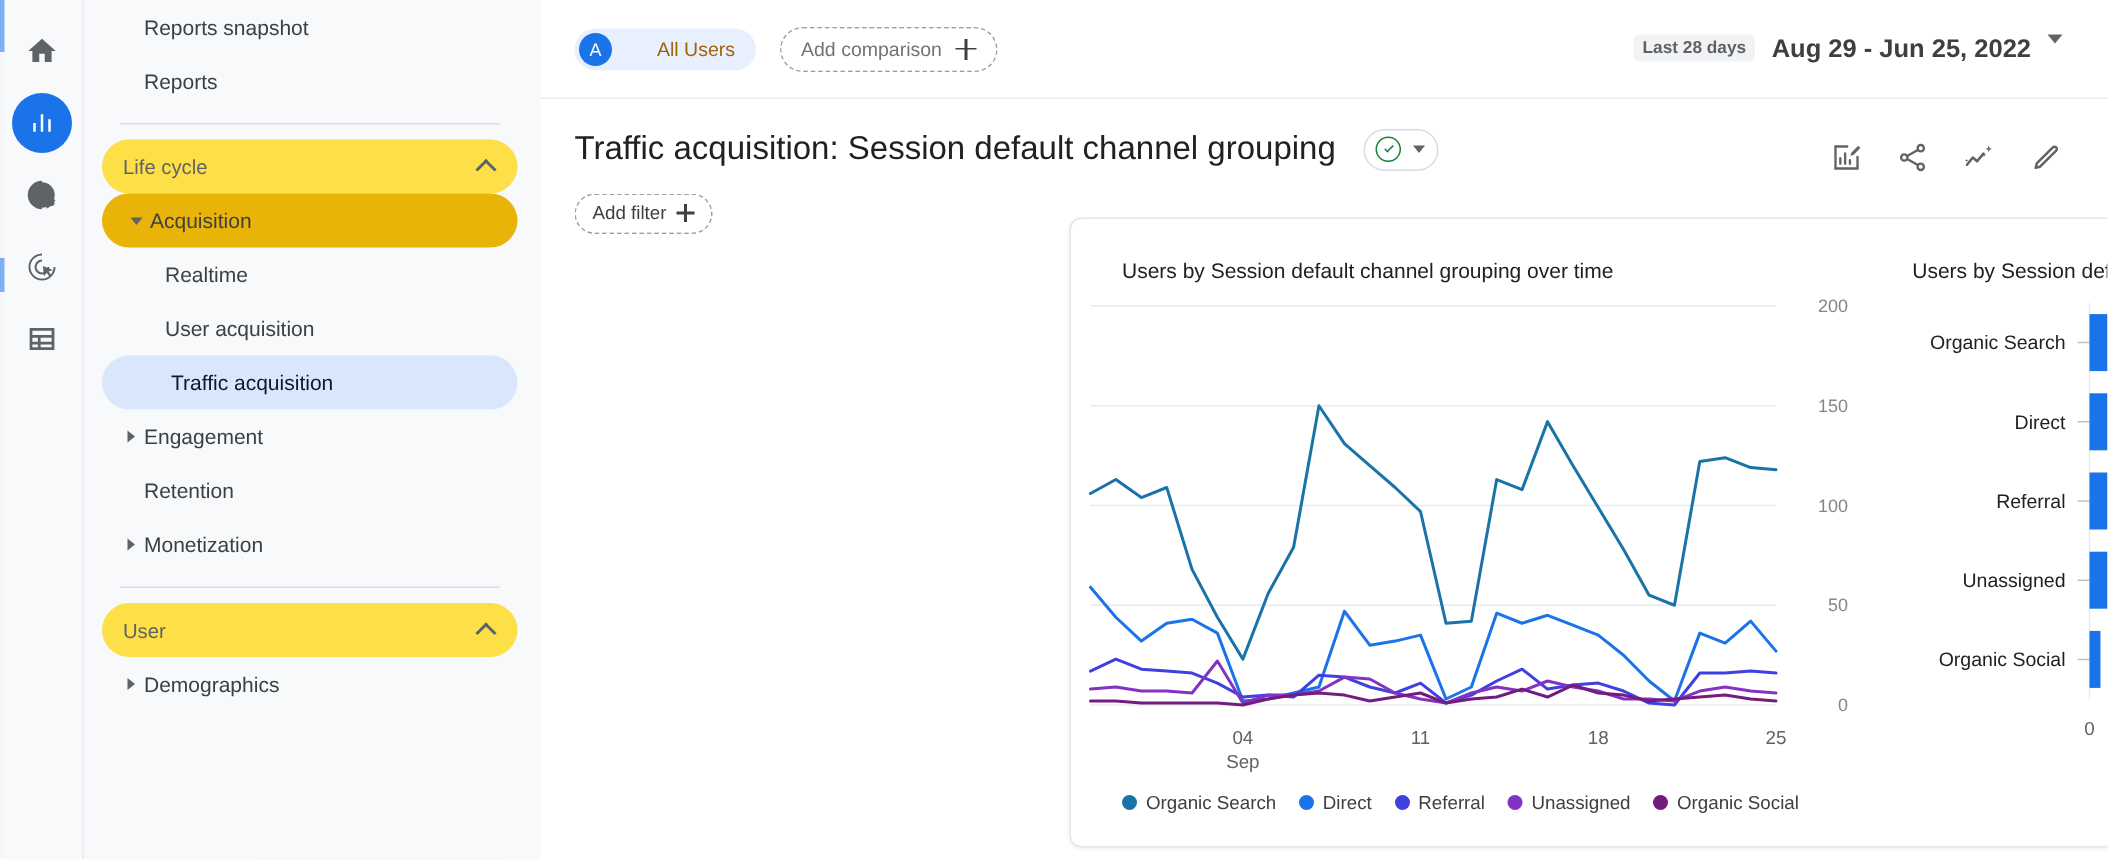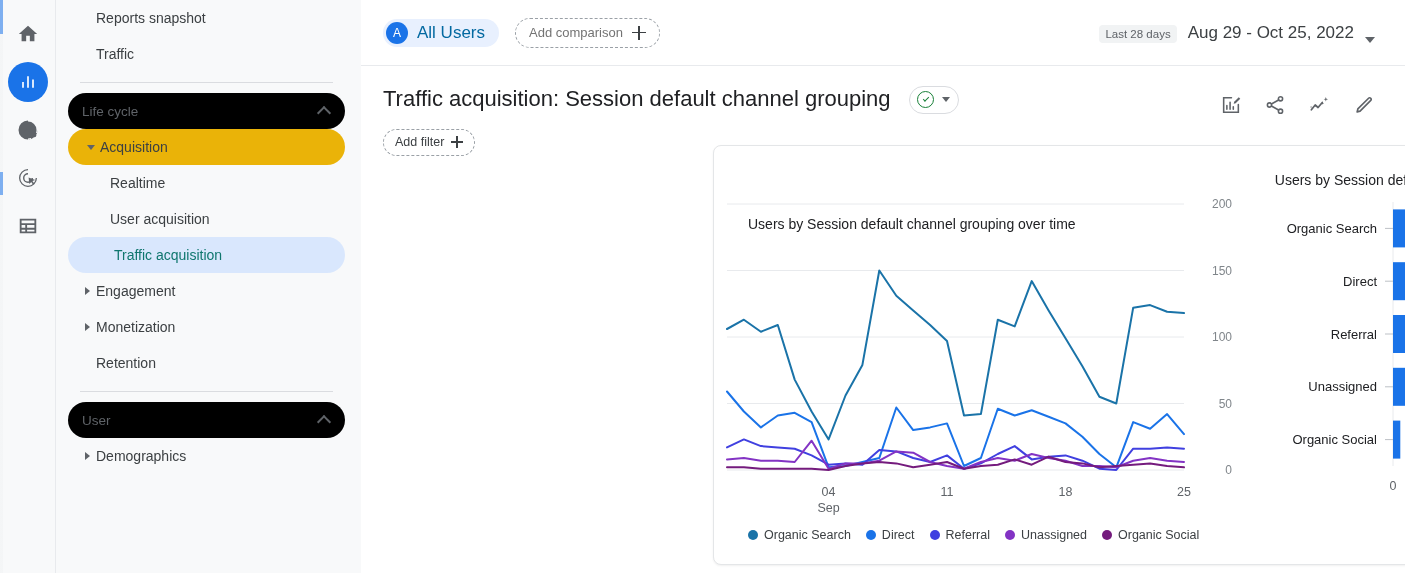--- a/index.html
+++ b/index.html
@@ -49,24 +49,24 @@
     height: 36px; margin: 0 16px 0 8px;
     display: flex; align-items: center;
     border-radius: 0 18px 18px 0;
     font-size: 14px; color: #3c4043;
     cursor: pointer; white-space: nowrap;
     padding-left: 14px;
   }
   .nav-item.lvl0 { padding-left: 14px; }
   .nav-item.section {
     color: #5f6368; font-size: 13.5px; justify-content: flex-start;
-    background: #000000; border-radius: 18px; margin-left: 12px; padding-right: 16px;
+    background: #fde047; border-radius: 18px; margin-left: 12px; padding-right: 16px;
   }
   .nav-item.group { background: #eab308; border-radius: 18px; margin-left: 12px; }
-  .nav-item.selected { background: #d9e7fd; color: #0f766e; border-radius: 18px; margin-left: 12px; }
+  .nav-item.selected { background: #d9e7fd; color: #0f172a; border-radius: 18px; margin-left: 12px; }
   .nav-item .caret-r { width: 18px; flex:0 0 18px; display:flex; align-items:center; justify-content:center; }
   .nav-item .indent { width: 18px; flex: 0 0 18px; }
   .nav-label { flex: 1 1 auto; }
   .nav-divider { height:1px; background:#dadce0; margin: 10px 28px 10px 24px; }
   .tri-right { width:0;height:0;border-left:5px solid #5f6368;border-top:4px solid transparent;border-bottom:4px solid transparent; }
   .tri-down  { width:0;height:0;border-top:5px solid #5f6368;border-left:4px solid transparent;border-right:4px solid transparent; }
   .chev-up { width:10px;height:10px;border-left:2px solid #5f6368;border-top:2px solid #5f6368;transform:rotate(45deg);margin-top:4px; }
 
   
   .main { flex: 1 1 auto; height: 573px; background: #fff; position: relative; overflow: hidden; }
@@ -76,30 +76,30 @@
     border-bottom: 1px solid #e8eaed; position: relative;
   }
   .chip-users {
     height: 28px; background:#e8f0fe; border-radius:14px; display:flex; align-items:center;
     padding: 0 14px 0 3px; cursor:pointer;
   }
   .avatar {
     width:22px;height:22px;border-radius:50%;background:#1a73e8;color:#fff;
     font-size:12px;display:flex;align-items:center;justify-content:center;margin-right:9px;font-weight:500;
   }
-  .chip-users .lbl { font-size:17px;color:#0369a1; }
+  .chip-users .lbl { font-size:13px;color:#a16207;margin-left:21px; }
   .chip-add {
     height:30px;margin-left:16px;border:1px dashed #9aa0a6;border-radius:16px;
     display:flex;align-items:center;padding:0 13px;font-size:13px;color:#737373;cursor:pointer;
   }
   .plus { position:relative; width:14px;height:14px;margin-left:9px; }
   .plus::before,.plus::after{content:"";position:absolute;background:#3c4043;}
   .plus::before{left:6px;top:0;width:1.6px;height:14px;}
   .plus::after{top:6px;left:0;height:1.6px;width:14px;}
-  .daterange { margin-left:auto; display:flex; align-items:flex-end; cursor:pointer; }
+  .daterange { margin-left:auto; display:flex; align-items:flex-start; cursor:pointer;font-weight:bold; }
   .dr-pill { background:#f1f3f4; color:#5f6368; font-size:11.5px; border-radius:4px; padding:3px 6px; margin-right:11px; }
   .dr-text { font-size:17px; color:#3c4043; }
   .dr-caret { width:0;height:0;border-top:6px solid #5f6368;border-left:5px solid transparent;border-right:5px solid transparent;margin-left:11px; }
 
   .titlerow { display:flex; align-items:flex-end; padding: 20px 30px 0 22px; }
   .ptitle { font-size: 22px; color:#202124; font-weight:400; line-height:26px; }
   .badge-sel {
     display:inline-flex;align-items:center; height:28px; border:1px solid #dadce0; border-radius:14px;
     margin-left:14px; padding: 0 8px 0 7px; vertical-align:3px; cursor:pointer; position:relative; top:-3px;
   }
@@ -120,21 +120,21 @@
   .card {
     position:absolute; left:352px; top:145px; width:963px; height:420px;
     background:#fff; border:1px solid #e4e6e8; border-radius:8px;
     box-shadow: 0 1px 2px rgba(60,64,67,.08);
     display:flex;
   }
   .panel { position:relative; height:100%; }
   .panel-left { width:570px; }
   .panel-right { width:393px; }
   .panel-title { position:absolute; top:26px; font-size:14px; color:#202124; }
-  .panel-left .panel-title { left:34px;margin-top:44px; }
+  .panel-left .panel-title { left:34px; }
   .panel-right .panel-title { left:-8px; }
 
   .legend { position:absolute; left:34px; bottom:22px; display:flex; align-items:center; gap:15px; }
   .lg { display:flex; align-items:center; cursor:pointer; }
   .lg-dot { width:10px;height:10px;border-radius:50%;margin-right:6px; }
   .lg-txt { font-size:12.5px; color:#3c4043; }
 
   svg text { font-family:"Liberation Sans", sans-serif; }
 </style>
 </head>
@@ -176,21 +176,21 @@
 
   <div class="navcol">
 
     <div class="nav-item lvl0">
       <span class="indent"></span>
       <span class="nav-label">Reports snapshot</span>
     </div>
 
     <div class="nav-item lvl0">
       <span class="indent"></span>
-      <span class="nav-label">Traffic</span>
+      <span class="nav-label">Reports</span>
     </div>
 
     <div class="nav-divider"></div>
 
     <div class="nav-item section">
       <span class="nav-label">Life cycle</span>
       <span class="chev-up"></span>
     </div>
 
     <div class="nav-item group">
@@ -213,29 +213,29 @@
     </div>
 
     <div class="nav-item">
       <span class="caret-r">
           <span class="tri-right"></span>
         </span>
       <span class="nav-label">Engagement</span>
     </div>
 
     <div class="nav-item">
+      <span class="caret-r"></span>
+      <span class="nav-label">Retention</span>
+    </div>
+
+    <div class="nav-item">
       <span class="caret-r">
           <span class="tri-right"></span>
         </span>
       <span class="nav-label">Monetization</span>
-    </div>
-
-    <div class="nav-item">
-      <span class="caret-r"></span>
-      <span class="nav-label">Retention</span>
     </div>
 
     <div class="nav-divider"></div>
 
     <div class="nav-item section">
       <span class="nav-label">User</span>
       <span class="chev-up"></span>
     </div>
 
     <div class="nav-item">
@@ -253,21 +253,21 @@
       <div class="chip-users">
         <span class="avatar">A</span>
         <span class="lbl">All Users</span>
       </div>
       <div class="chip-add">
         <span>Add comparison</span>
         <span class="plus"></span>
       </div>
       <div class="daterange">
         <span class="dr-pill">Last 28 days</span>
-        <span class="dr-text">Aug 29 - Oct 25, 2022</span>
+        <span class="dr-text">Aug 29 - Jun 25, 2022</span>
         <span class="dr-caret"></span>
       </div>
     </div>
 
     <div class="titlerow">
       <div>
         <span class="ptitle">Traffic acquisition: Session default channel grouping</span>
         <span class="badge-sel">
           <span class="ok-circle">
               <i></i>

